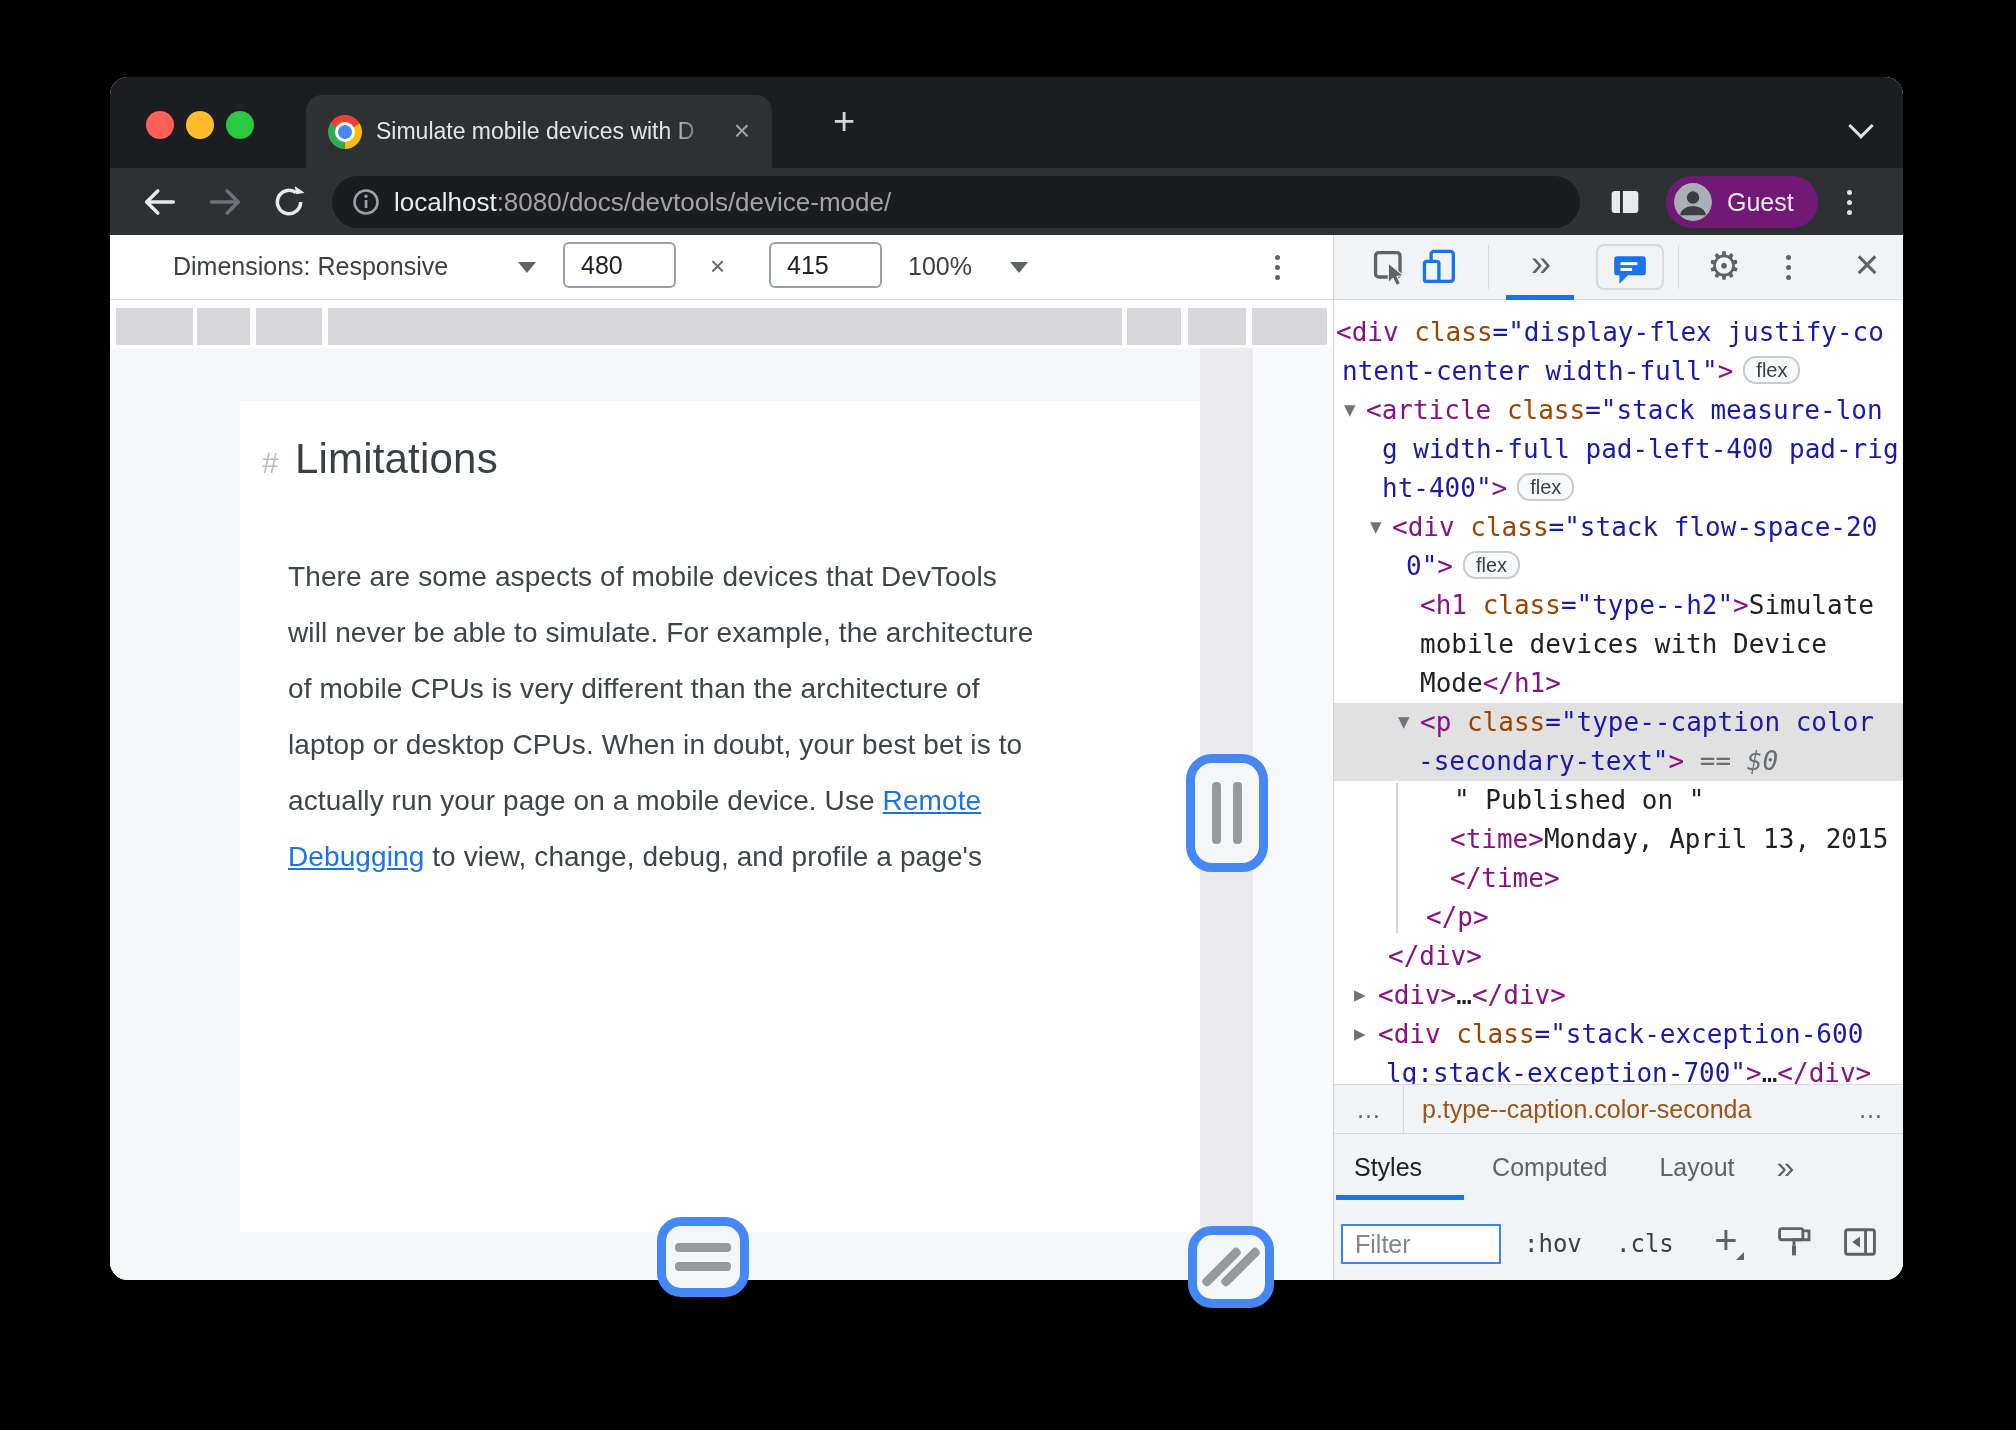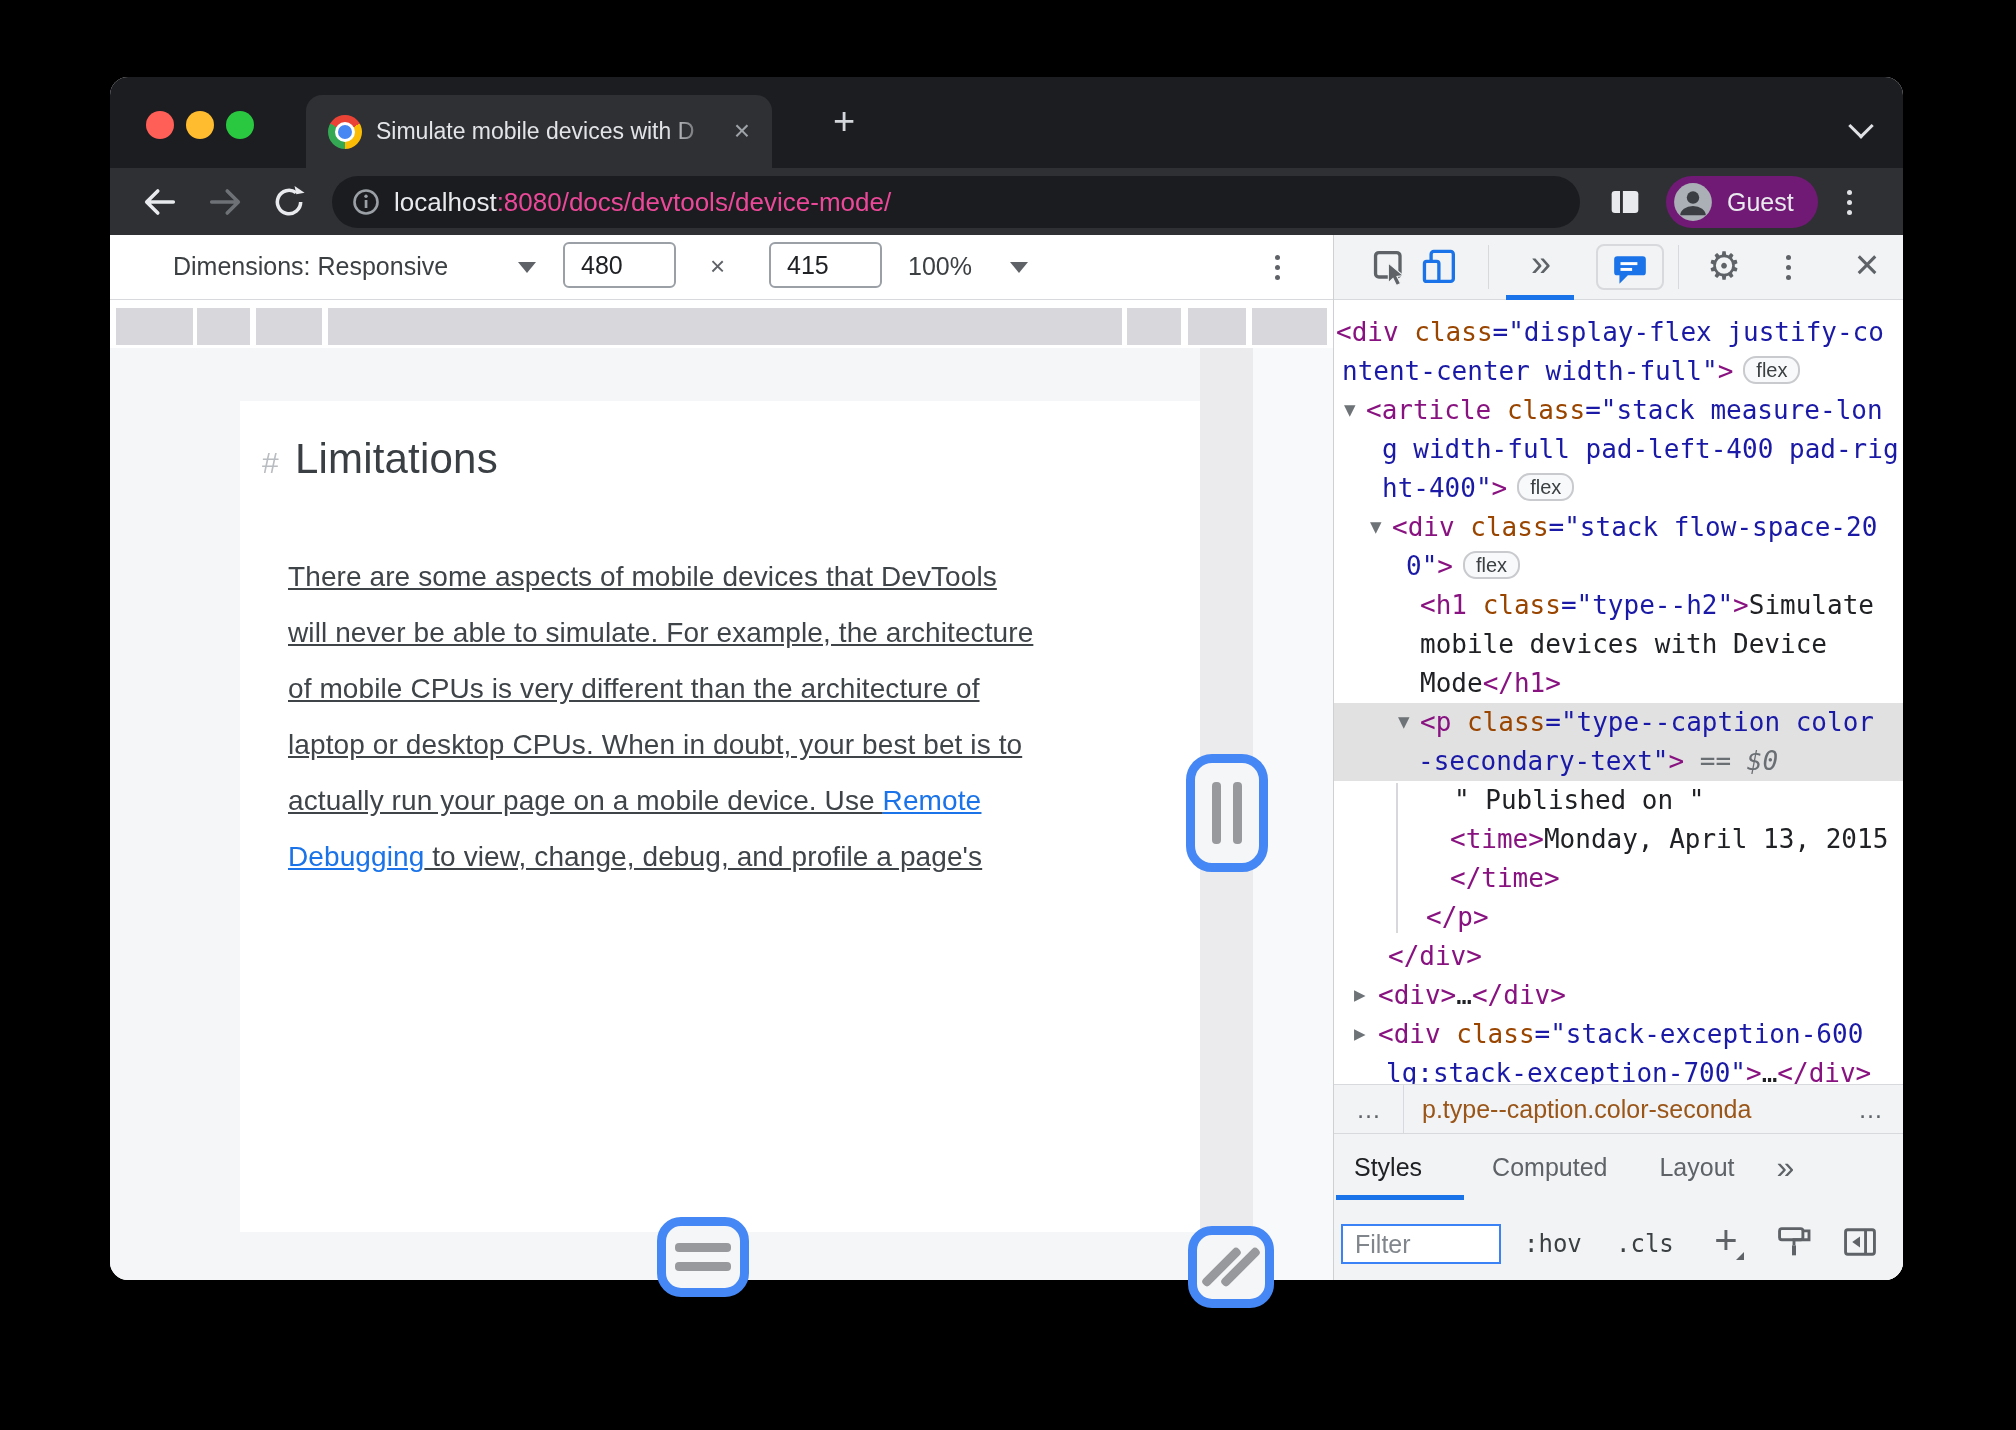--- a/index.html
+++ b/index.html
@@ -30,21 +30,21 @@
   .tstrip-chevron{position:absolute;left:1742px;top:40px;width:15px;height:15px;
            border-left:3px solid #dfe1e5;border-bottom:3px solid #dfe1e5;transform:rotate(-45deg);}
   
   .urlrow{position:relative;height:67px;background:#2f3034;}
   .navbtn{position:absolute;top:14px;width:40px;height:40px;}
   .urlbar{position:absolute;left:222px;top:8px;width:1248px;height:52px;background:#1b1c1f;
           border-radius:26px;display:flex;align-items:center;}
   .urlbar .info{width:36px;height:36px;margin-left:16px;flex:none;}
   .urltext{font-size:26px;margin-left:10px;white-space:nowrap;}
   .urltext .host{color:#e8eaed;}
-  .urltext .path{color:#ec4899;}
+  .urltext .path{color:#a3a3a3;}
   .sidepanel{position:absolute;left:1495px;top:14px;width:40px;height:40px;}
   .profile{position:absolute;left:1556px;top:8px;width:152px;height:52px;background:#701a75;
           border-radius:26px;display:flex;align-items:center;}
   .profile .av{width:40px;height:40px;margin-left:7px;flex:none;}
   .profile .nm{color:#e8eaed;font-size:25px;margin-left:14px;}
   .vdots{display:flex;flex-direction:column;align-items:center;gap:5px;}
   .vdots i{width:5px;height:5px;border-radius:50%;background:#dfe1e5;}
   .browser-menu{position:absolute;left:1737px;top:22px;}
   
   .mainrow{display:flex;height:1045px;}
@@ -66,21 +66,21 @@
   .ruler{position:absolute;left:0;top:0;width:100%;height:48px;background:#fff;}
   .ruler i{position:absolute;top:8px;height:37px;background:#d8d8dc;display:block;}
   .gutter{position:absolute;left:1090px;top:48px;width:53px;bottom:0;background:#ebebee;}
   .gutter-right{position:absolute;left:1143px;top:48px;right:0;bottom:0;background:#f8f9fa;}
   .card{position:absolute;left:130px;top:101px;width:960px;height:831px;background:#fff;overflow:hidden;}
   .h-hash{color:#b9bdc1;font-size:30px;margin-right:16px;}
   .card h1{margin:34px 0 0 22px;font-size:42px;font-weight:400;color:#3a3f44;letter-spacing:.2px;}
   .card p{margin:64px 0 0 48px;width:908px;font-size:28px;line-height:56px;color:#3f4449;
           white-space:pre-line;letter-spacing:.1px;}
   .card p a{color:#1a73e8;text-decoration:underline;cursor:pointer;}
-  .card p.p2{margin-top:66px;text-decoration:underline;}
+  .card p.p2{margin-top:66px;}
   
   .devtools{width:570px;flex:none;border-left:1px solid #d0d0d4;box-sizing:border-box;display:flex;flex-direction:column;background:#fff;}
   .dt-toolbar{position:relative;height:64px;background:#f1f3f4;border-bottom:1px solid #d7d9dc;flex:none;}
   .dt-btn{position:absolute;top:12px;width:40px;height:40px;}
   .dt-sep{position:absolute;top:10px;width:1px;height:44px;background:#d7d9dc;}
   .dt-more{position:absolute;left:184px;top:0;width:46px;text-align:center;line-height:58px;
            font-size:36px;color:#5f6368;}
   .dt-underline{position:absolute;left:172px;bottom:-1px;width:68px;height:5px;background:#1a73e8;}
   .chatbox{position:absolute;left:262px;top:9px;width:68px;height:46px;border:2px solid #d7d9dc;border-radius:8px;box-sizing:border-box;}
   .chatbox svg{display:block;margin:4px auto 0;}

